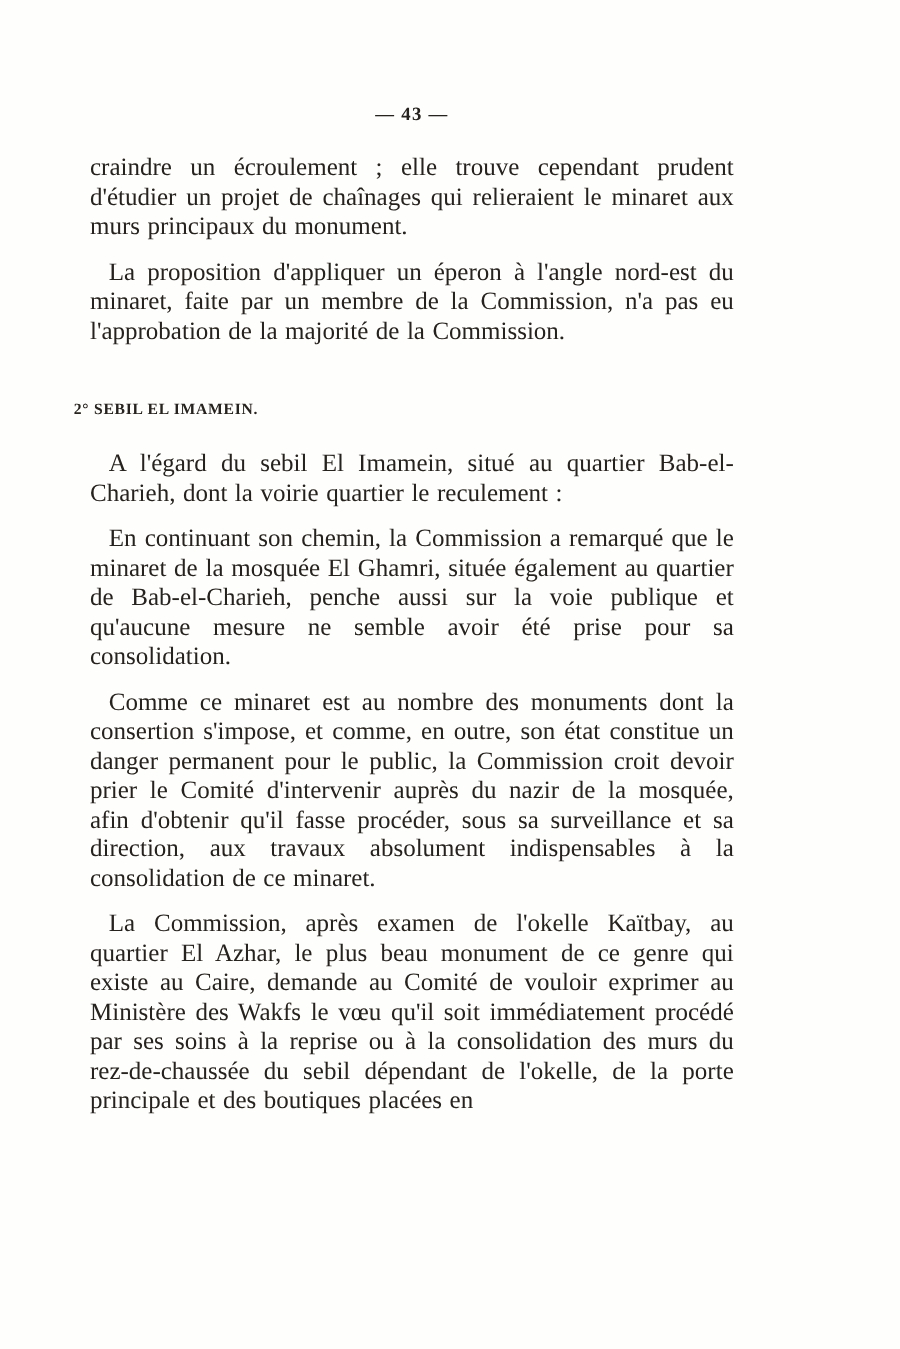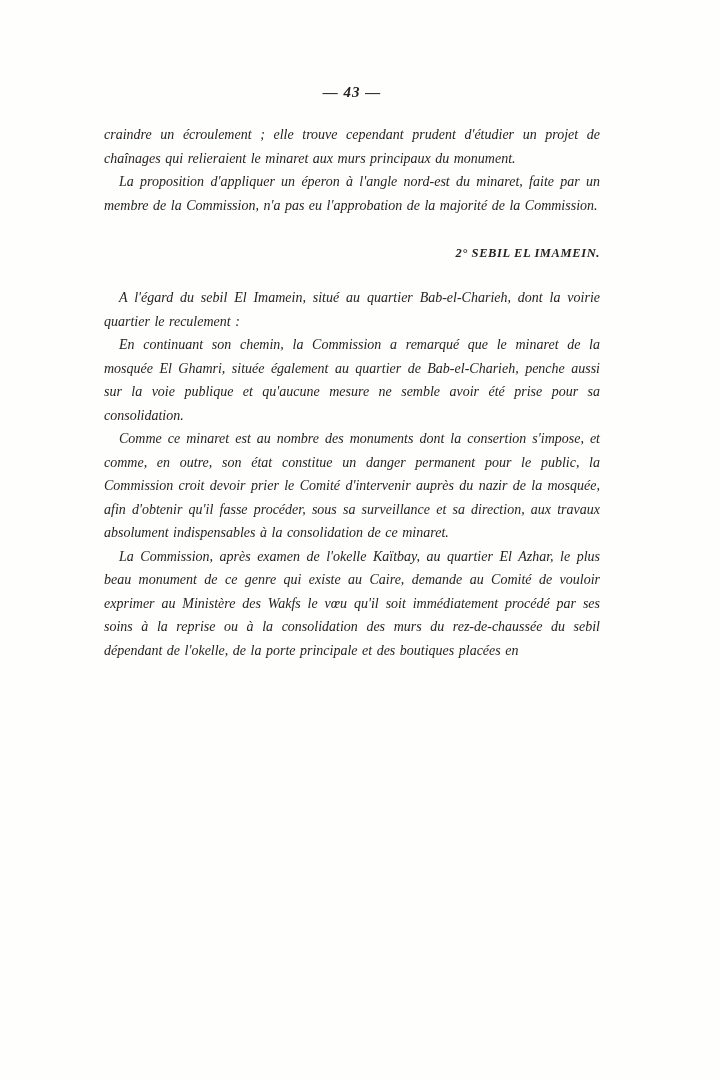--- a/index.html
+++ b/index.html
@@ -13,46 +13,45 @@
     font-family: "Liberation Serif", "DejaVu Serif", serif;
     color: #26221d;
     overflow: hidden;
   }
   .scan-page {
     position: relative;
     width: 720px;
     height: 1079px;
     background: #fefefd;
     box-sizing: border-box;
-    padding: 84px 120px 0 104px;
-    font-style: italic;
+    padding: 84px 120px 0 59px;
   }
   .page-number {
     text-align: center;
     font-size: 15px;
     font-weight: bold;
     letter-spacing: 1px;
     margin: 0 0 22px 0;
   }
   .para {
-    font-size: 14px;
+    font-size: 20px;
     line-height: 23.5px;
     text-align: justify;
-    margin: 0;
+    margin: 13px;
     word-spacing: 1px;
   }
   .para.indent {
     text-indent: 15px;
   }
   .section-heading {
-    text-align: right;
+    text-align: left;
     font-size: 12.5px;
     font-weight: bold;
     letter-spacing: 0.6px;
-    margin: 29px 0 25px 0;
+    margin: 43px 0 25px 0;
   }
 </style>
 </head>
 <body>
 
 <div class="scan-page">
 
   <div class="page-number">— 43 —</div>
 
   <p class="para">craindre un écroulement ; elle trouve cependant prudent d'étudier un projet de chaînages qui relieraient le minaret aux murs principaux du monument.</p>

